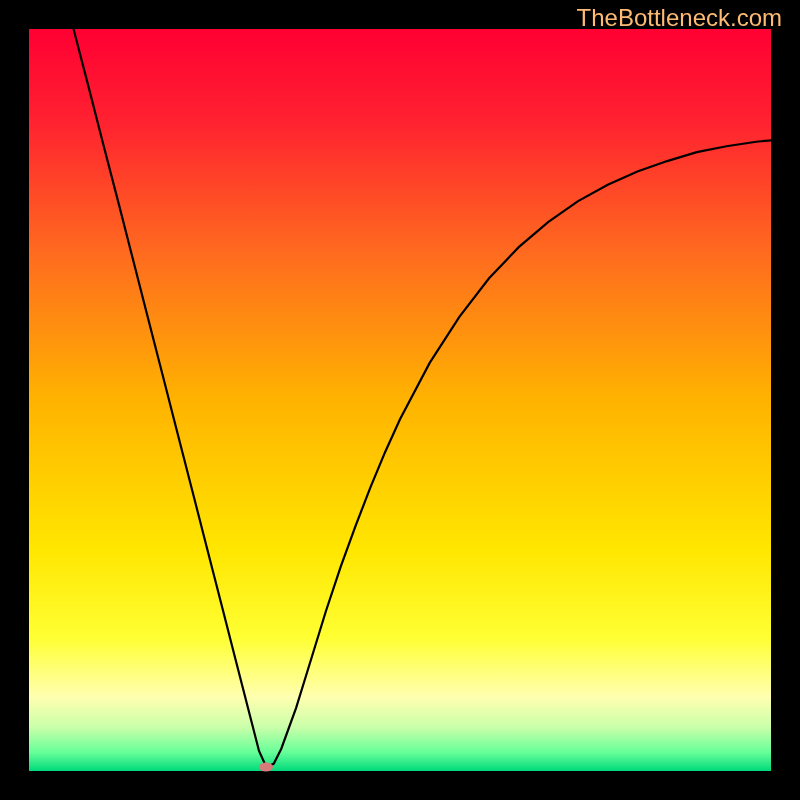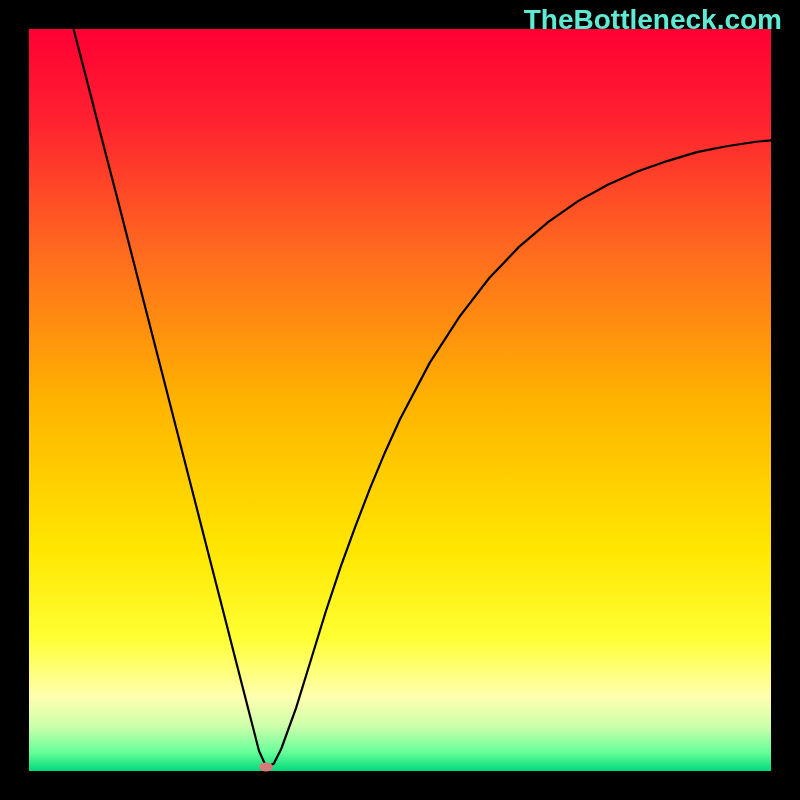--- a/index.html
+++ b/index.html
@@ -9,23 +9,23 @@
     height: 800px;
     background: #000;
     font-family: Arial, sans-serif;
     position: relative;
     overflow: hidden;
   }
   .watermark {
     position: absolute;
     top: 4px;
     right: 18px;
-    color: #5eead4;
-    font-size: 28px;
-    font-weight: 700;
+    color: #fdba74;
+    font-size: 24px;
+    font-weight: 400;
     z-index: 10;
   }
   .plot-frame {
     position: absolute;
     left: 29px;
     top: 29px;
     width: 742px;
     height: 742px;
     background: #000;
   }

